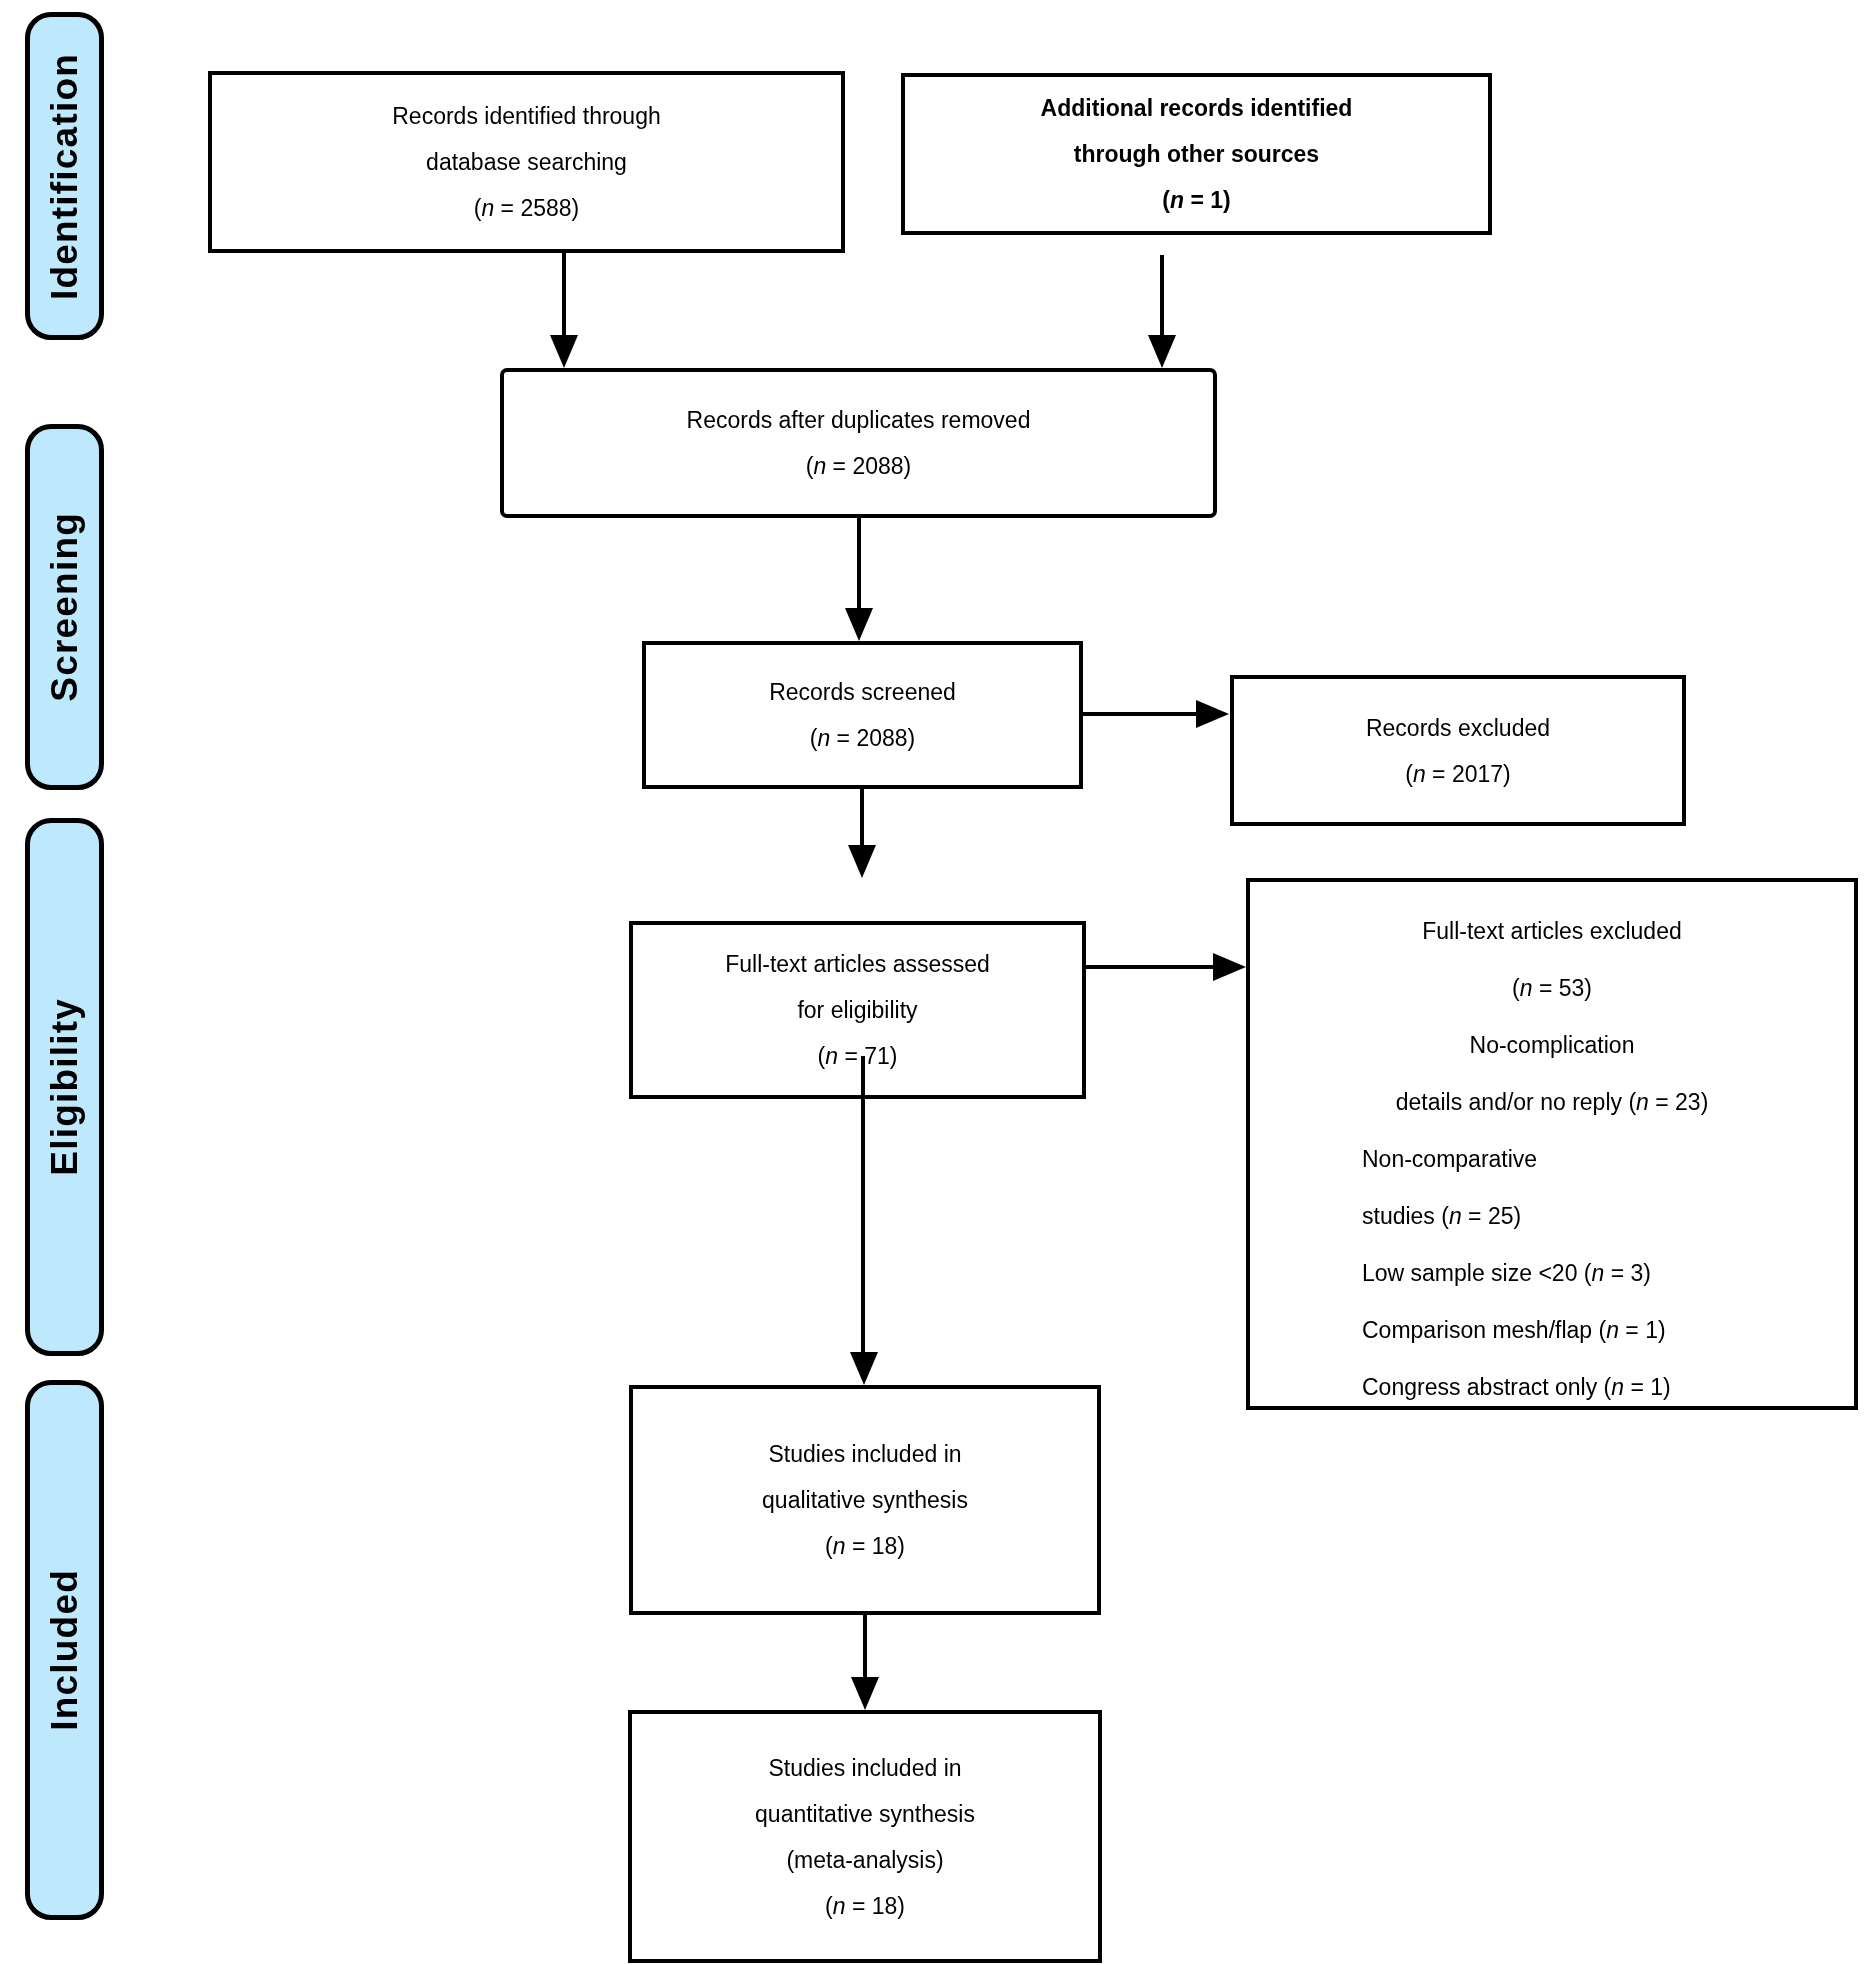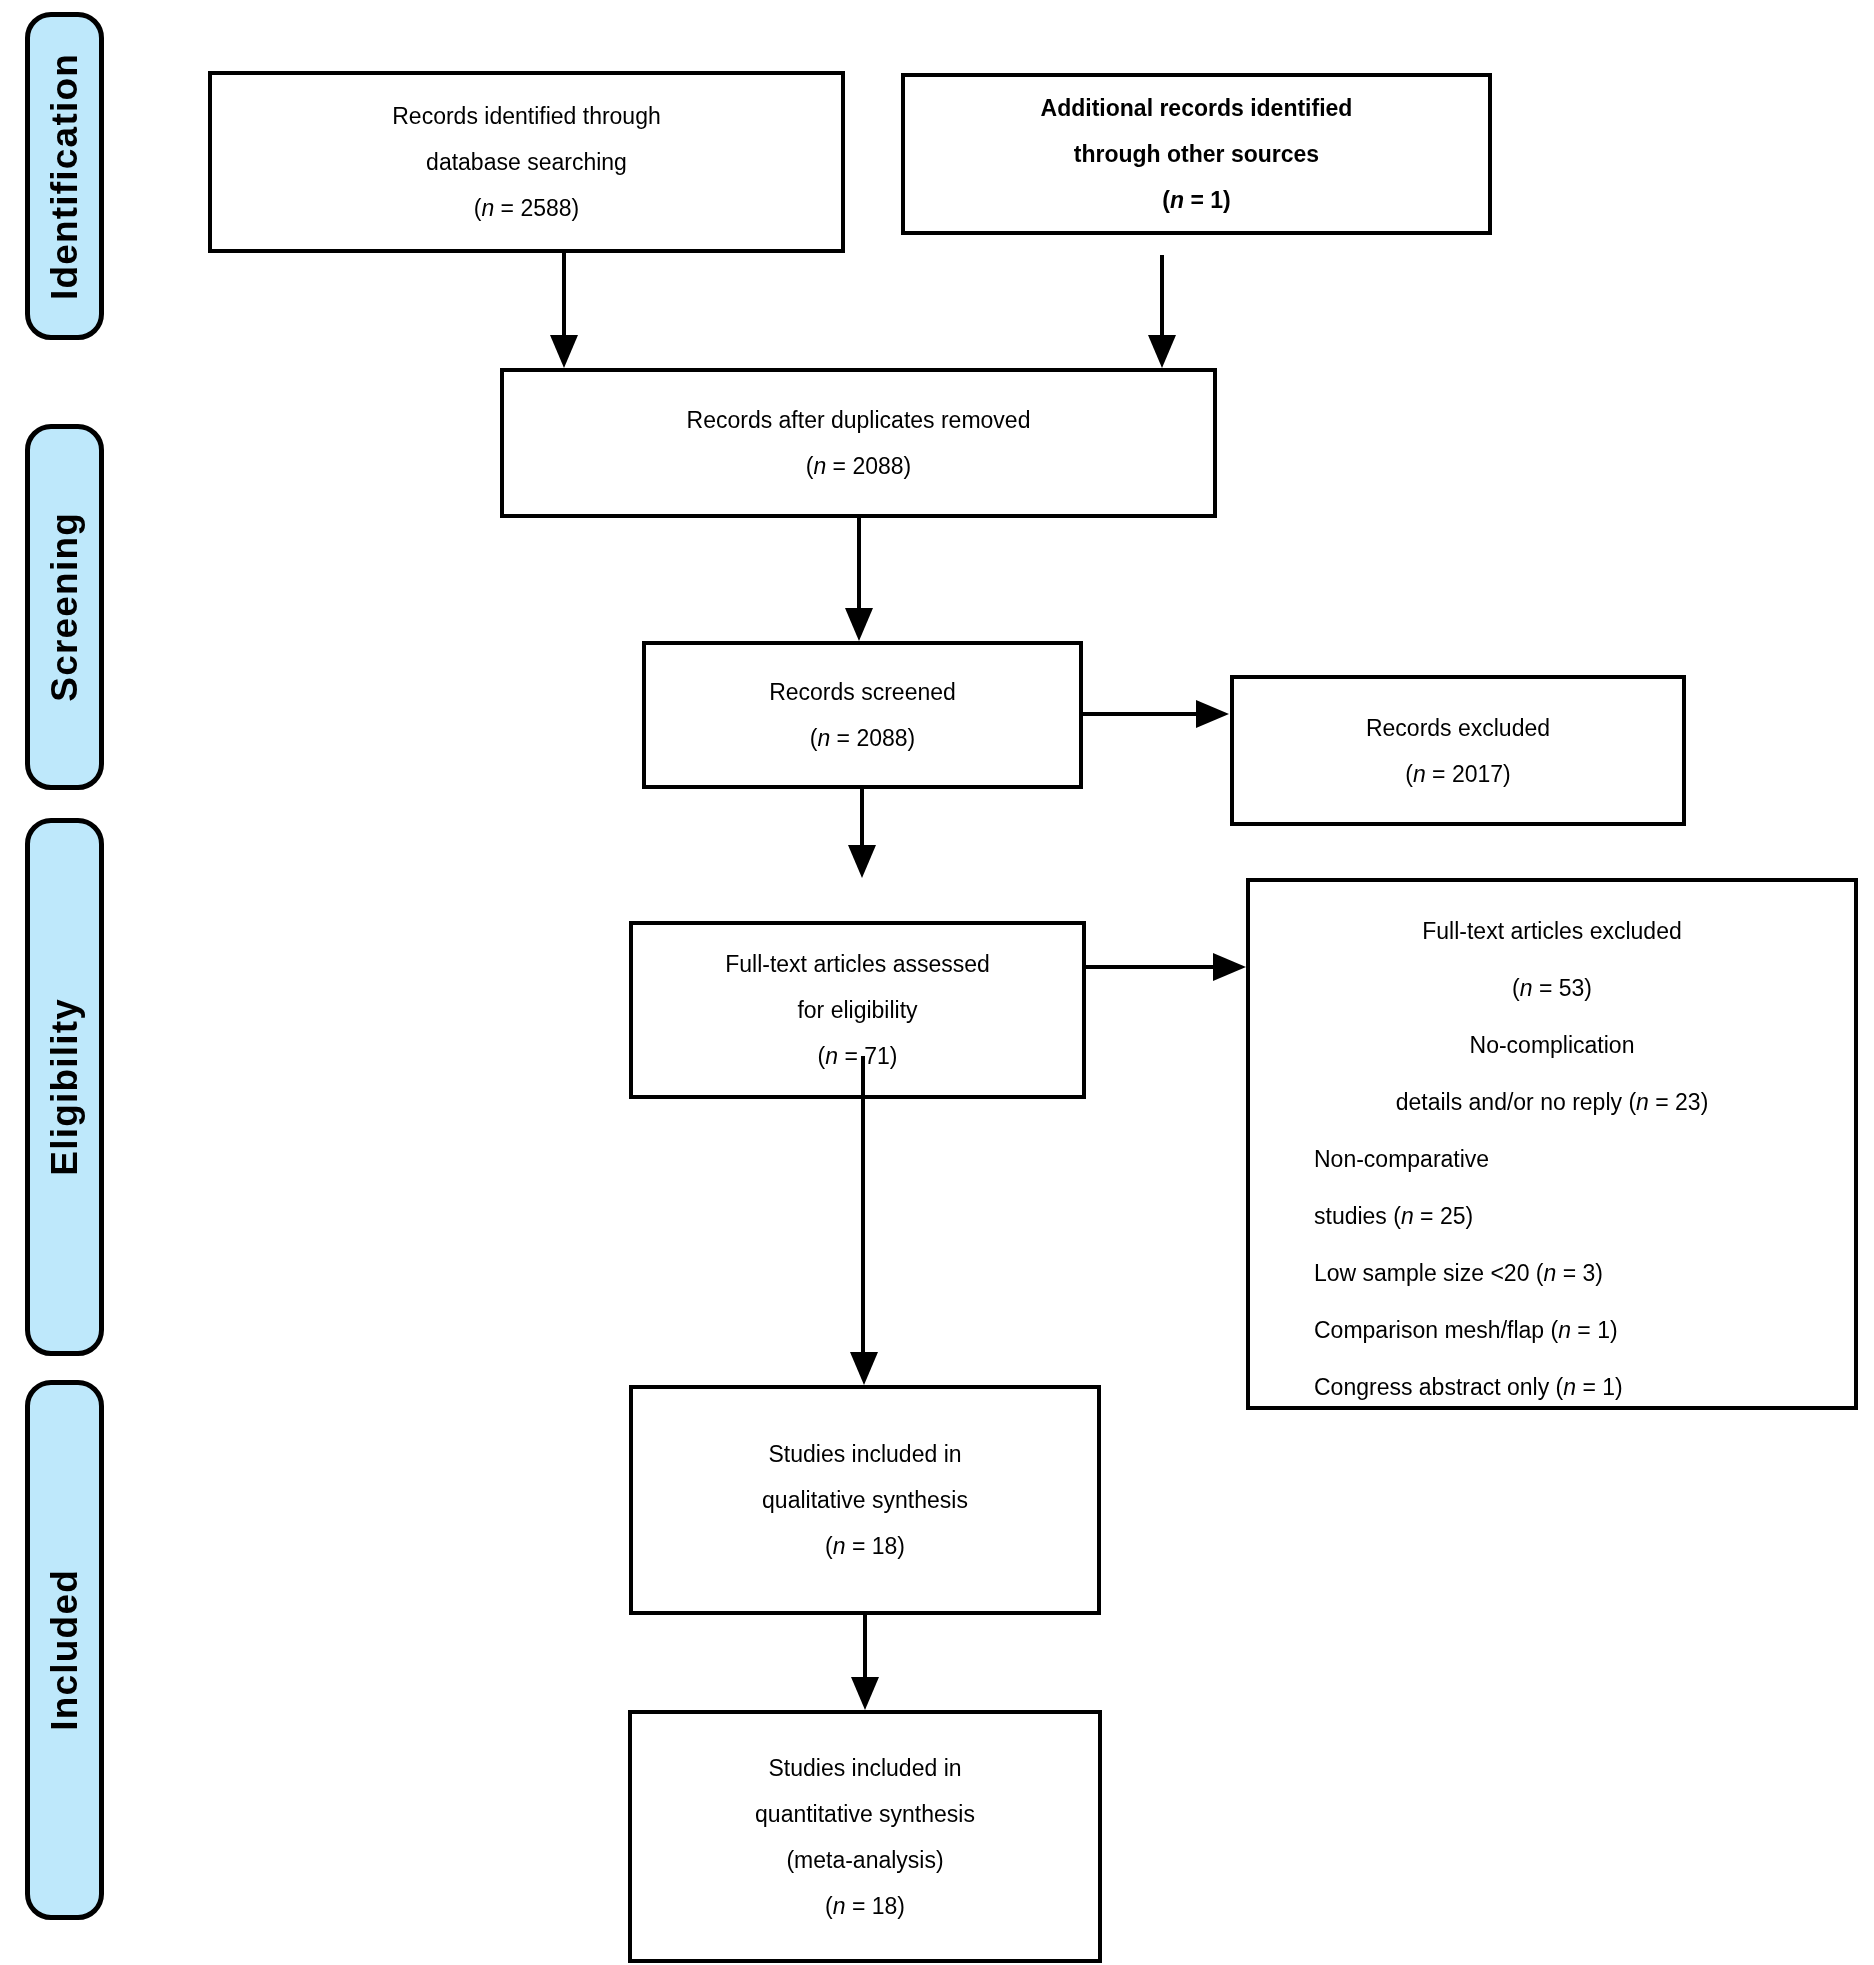--- a/index.html
+++ b/index.html
@@ -46,21 +46,21 @@
     border:4.3px solid var(--stroke);
     display:flex;
     flex-direction:column;
     justify-content:center;
     text-align:center;
     font-size:23px;
     line-height:46px;
   }
   .node .line{display:block;white-space:nowrap;}
   .node.top-align{justify-content:flex-start;padding-top:27px;line-height:45px;gap:12px;}
-  .node .indent{text-align:left;padding-left:64px;}
+  .node .indent{text-align:left;padding-left:112px;}
   
   .vline,.hline{position:absolute;background:var(--stroke);}
   .vline{width:4.3px;}
   .hline{height:4.3px;}
   .head-down{
     position:absolute;width:0;height:0;
     border-left:14px solid transparent;
     border-right:14px solid transparent;
     border-top:33px solid var(--stroke);
   }
@@ -95,21 +95,21 @@
     <span class="line">database searching</span>
     <span class="line">(<i>n</i> = 2588)</span>
   </div>
 
   <div class="node" style="left:901px;top:73px;width:591px;height:162px;font-weight:bold;">
     <span class="line">Additional records identified</span>
     <span class="line">through other sources</span>
     <span class="line">(<i>n</i> = 1)</span>
   </div>
 
-  <div class="node" style="left:500px;top:368px;width:717px;height:150px;">
+  <div class="node" style="left:500px;top:368px;width:717px;height:150px;border-radius:7px;">
     <span class="line">Records after duplicates removed</span>
     <span class="line">(<i>n</i> = 2088)</span>
   </div>
 
   <div class="node" style="left:642px;top:641px;width:441px;height:148px;">
     <span class="line">Records screened</span>
     <span class="line">(<i>n</i> = 2088)</span>
   </div>
 
   <div class="node" style="left:1230px;top:641px;width:456px;height:151px;margin-top:34px;">

